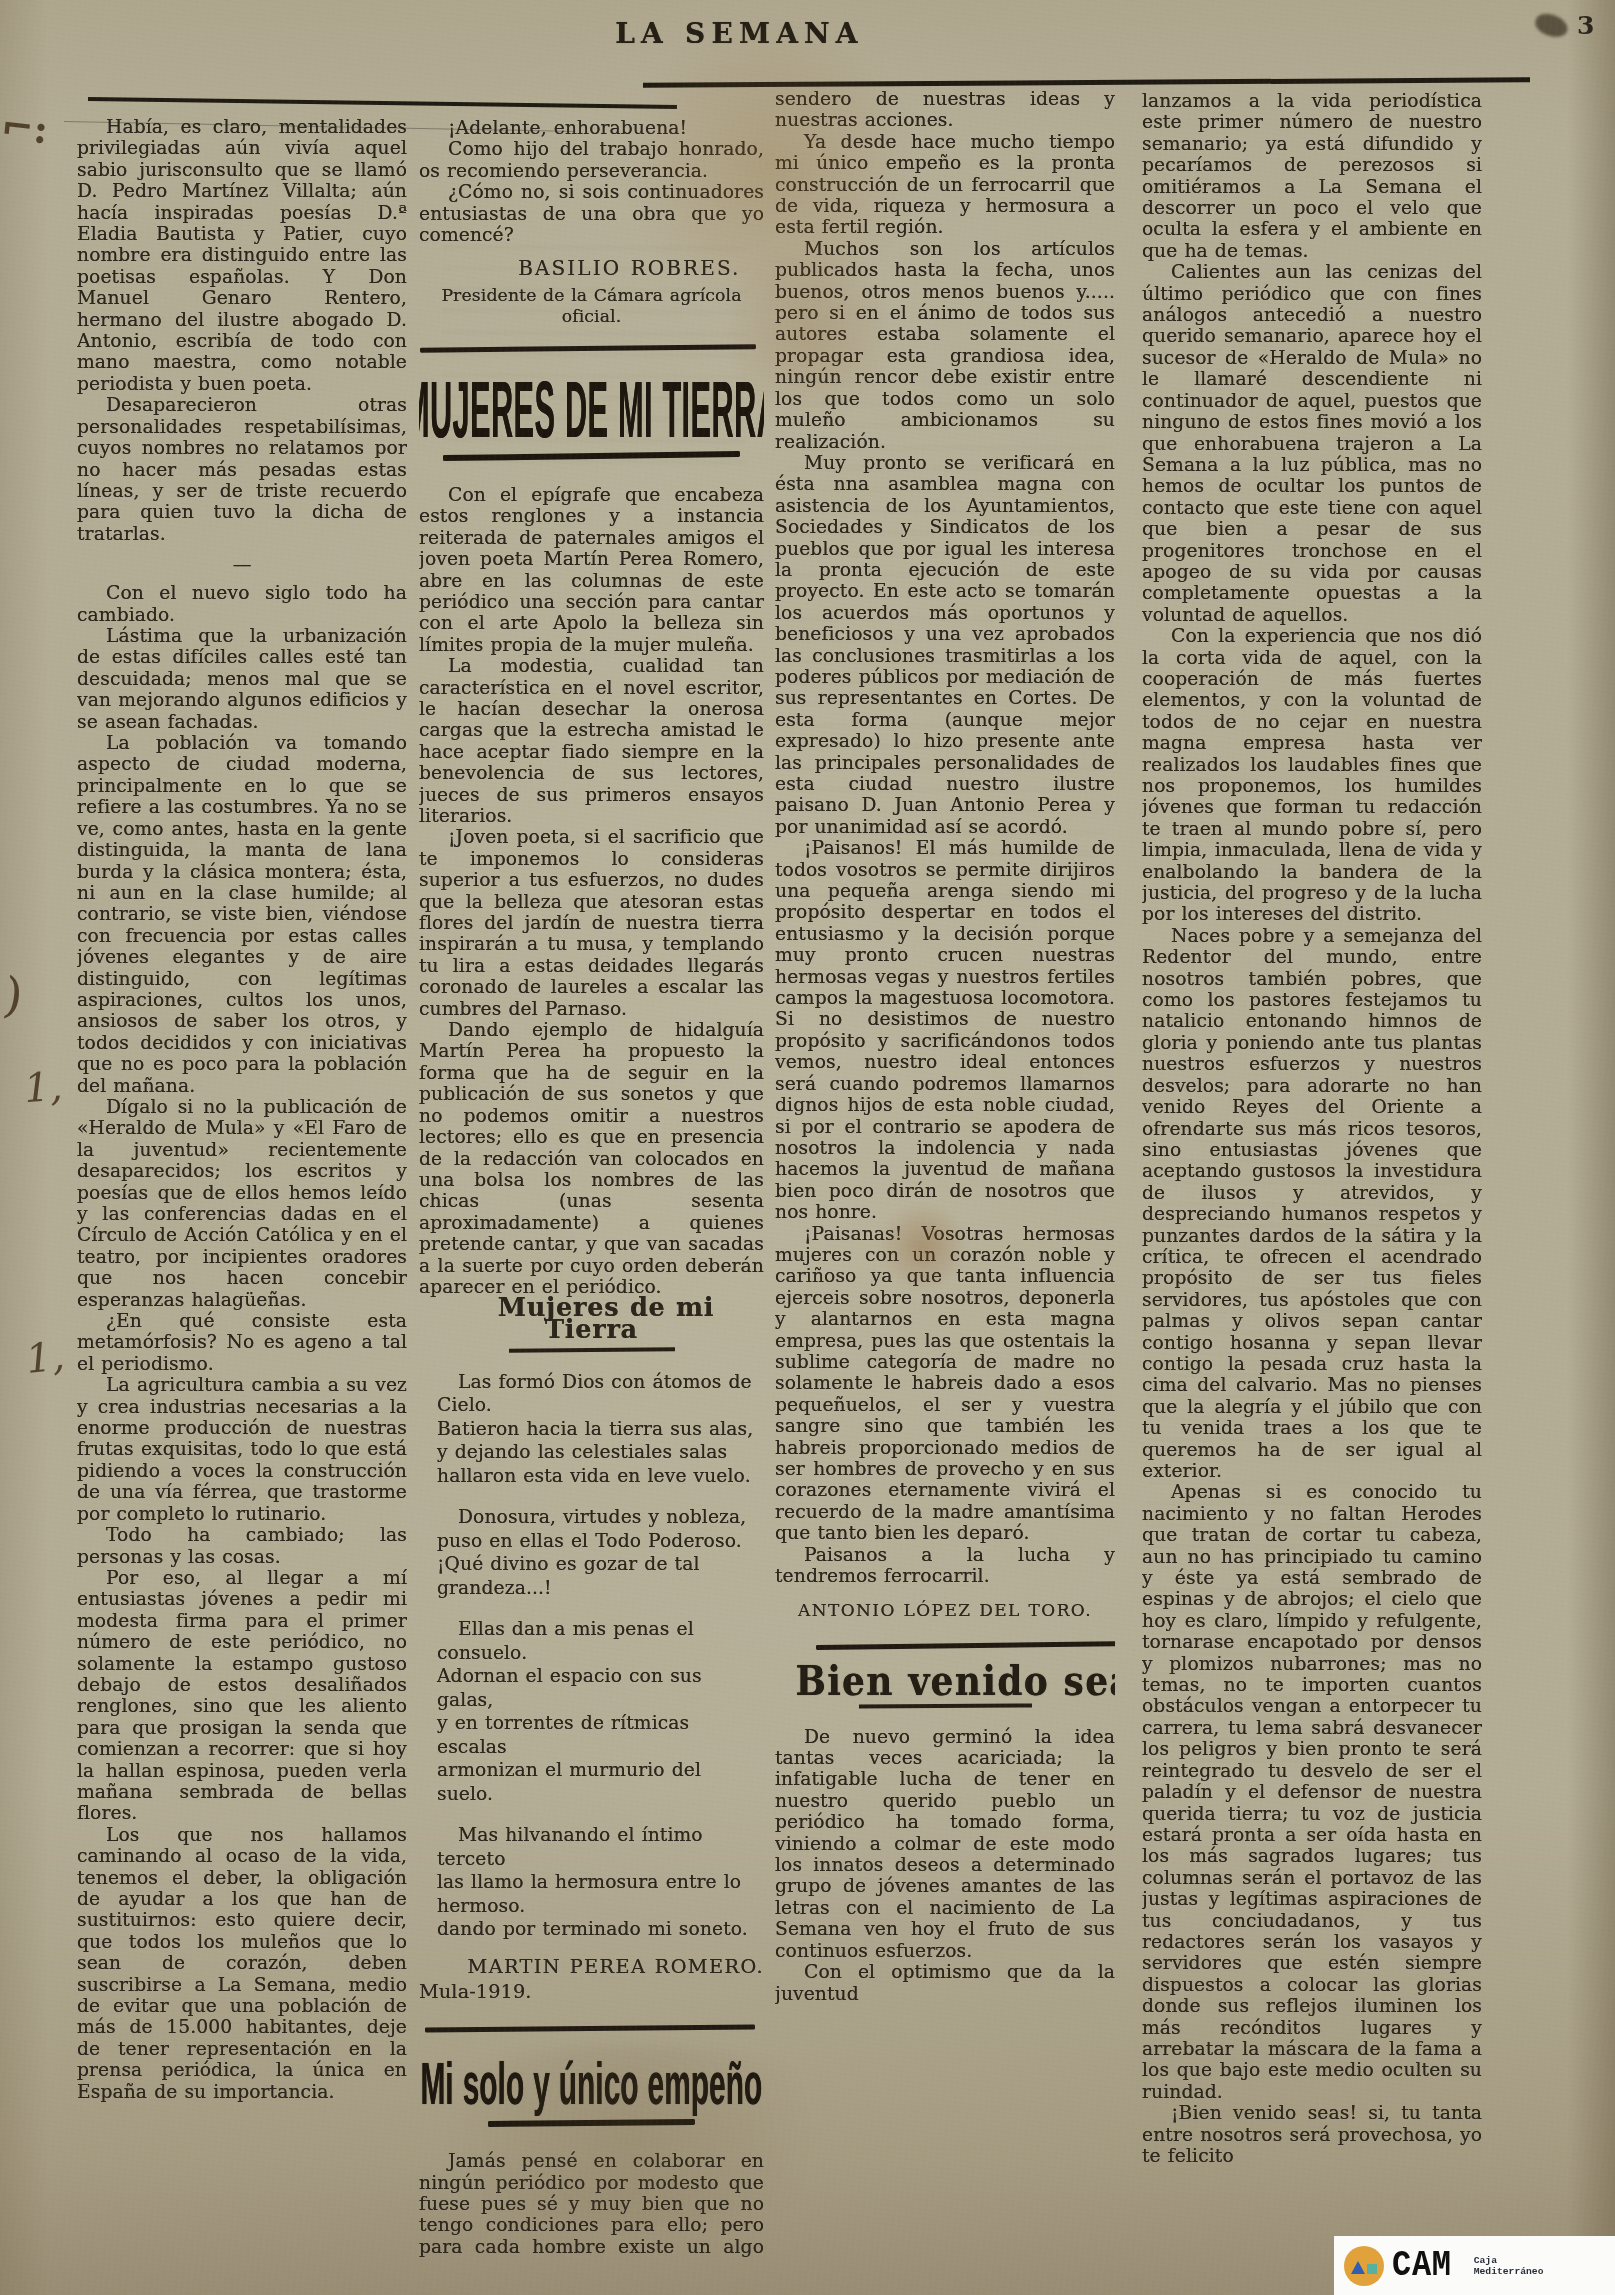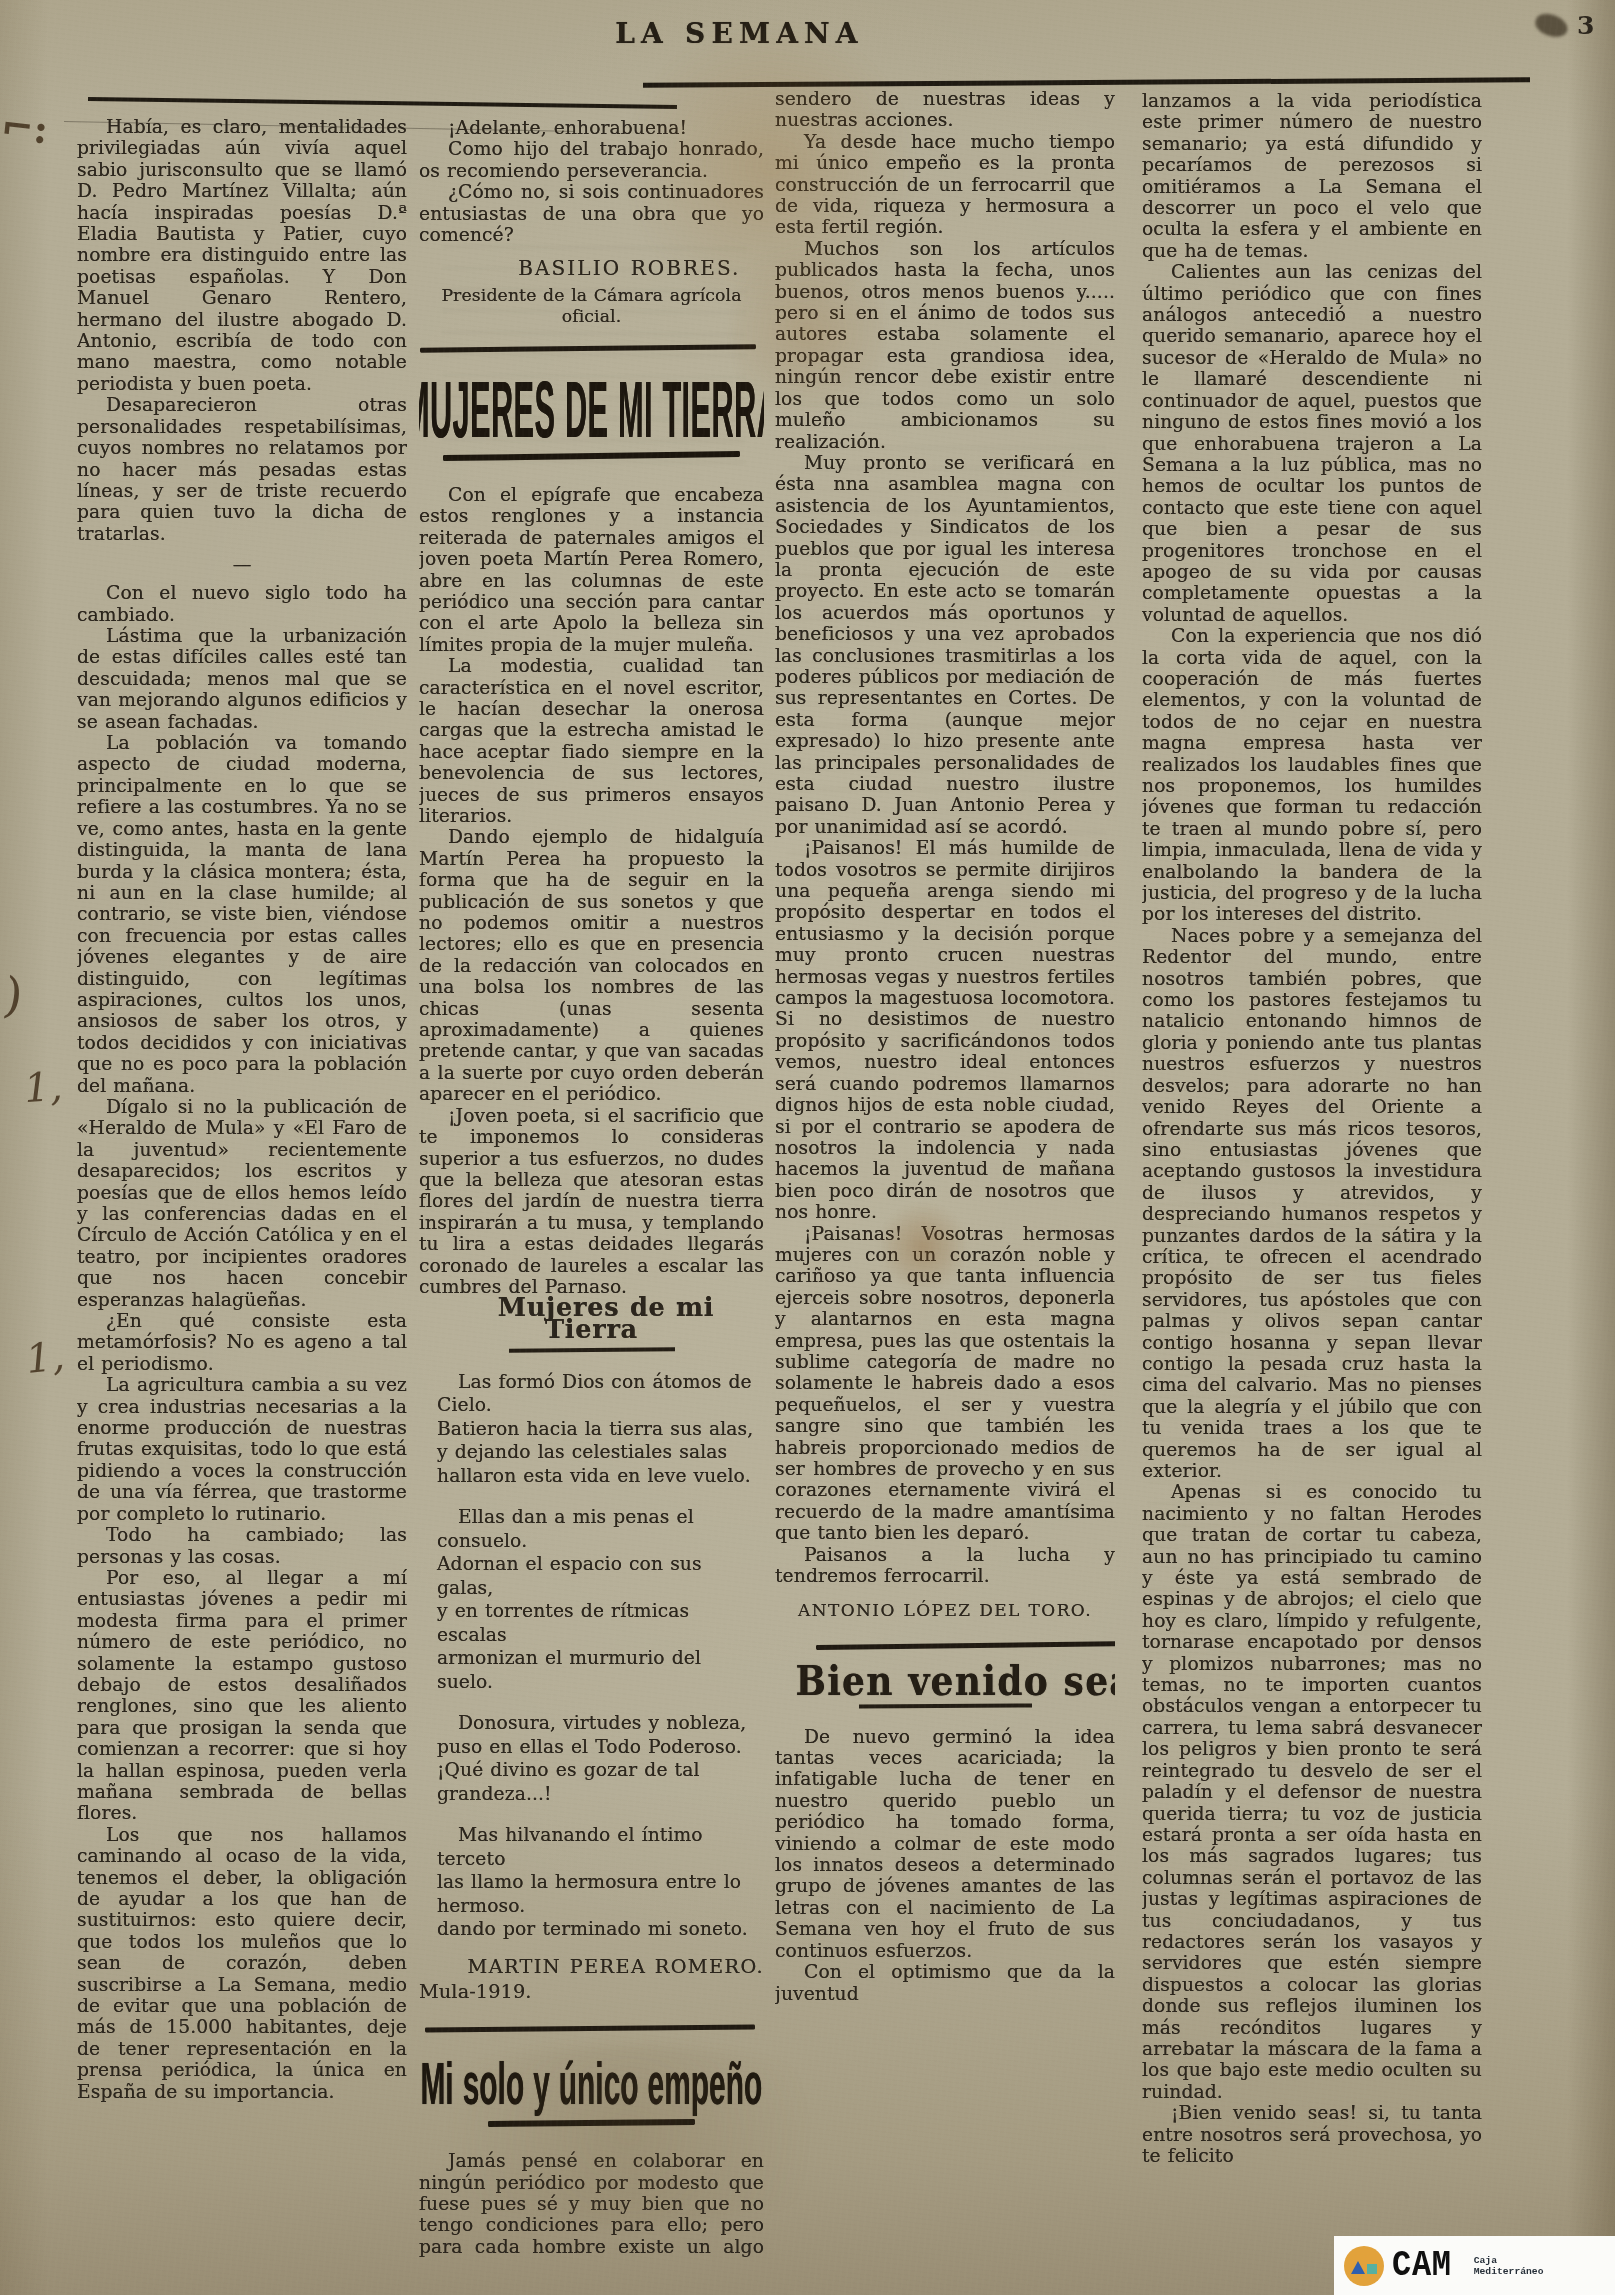--- a/index.html
+++ b/index.html
@@ -134,43 +134,43 @@
 
     <div class="hrule mujeres-rule"></div>
     <div class="mujeres-head display-head">
       <span>MUJERES DE MI TIERRA</span>
     </div>
     <div class="mujeres-underline"></div>
     <div class="after-head-gap"></div>
 
     <p>Con el epígrafe que encabeza estos renglones y a instancia reiterada de paternales amigos el joven poeta Martín Perea Romero, abre en las columnas de este periódico una sección para cantar con el arte Apolo la belleza sin límites propia de la mujer muleña.</p>
     <p>La modestia, cualidad tan característica en el novel escritor, le hacían desechar la onerosa cargas que la estrecha amistad le hace aceptar fiado siempre en la benevolencia de sus lectores, jueces de sus primeros ensayos literarios.</p>
+    <p>¡Joven poeta, si el sacrificio que te imponemos lo consideras superior a tus esfuerzos, no dudes que la belleza que atesoran estas flores del jardín de nuestra tierra inspirarán a tu musa, y templando tu lira a estas deidades llegarás coronado de laureles a escalar las cumbres del Parnaso.</p>
     <p>Dando ejemplo de hidalguía Martín Perea ha propuesto la forma que ha de seguir en la publicación de sus sonetos y que no podemos omitir a nuestros lectores; ello es que en presencia de la redacción van colocados en una bolsa los nombres de las chicas (unas sesenta aproximadamente) a quienes pretende cantar, y que van sacadas a la suerte por cuyo orden deberán aparecer en el periódico.</p>
-    <p>¡Joven poeta, si el sacrificio que te imponemos lo consideras superior a tus esfuerzos, no dudes que la belleza que atesoran estas flores del jardín de nuestra tierra inspirarán a tu musa, y templando tu lira a estas deidades llegarás coronado de laureles a escalar las cumbres del Parnaso.</p>
 
     <p class="poem-title">Mujeres de mi Tierra</p>
     <div class="poem-title-rule"></div>
 
     <div class="poem">
       <div class="stanza">
         <div>Las formó Dios con átomos de Cielo.</div>
         <div>Batieron hacia la tierra sus alas,</div>
         <div>y dejando las celestiales salas</div>
         <div>hallaron esta vida en leve vuelo.</div>
       </div>
       <div class="stanza">
+        <div>Donosura, virtudes y nobleza,</div>
+        <div>puso en ellas el Todo Poderoso.</div>
+        <div>¡Qué divino es gozar de tal grandeza...!</div>
+      </div>
+      <div class="stanza">
         <div>Ellas dan a mis penas el consuelo.</div>
         <div>Adornan el espacio con sus galas,</div>
         <div>y en torrentes de rítmicas escalas</div>
         <div>armonizan el murmurio del suelo.</div>
-      </div>
-      <div class="stanza">
-        <div>Donosura, virtudes y nobleza,</div>
-        <div>puso en ellas el Todo Poderoso.</div>
-        <div>¡Qué divino es gozar de tal grandeza...!</div>
       </div>
       <div class="stanza">
         <div>Mas hilvanando el íntimo terceto</div>
         <div>las llamo la hermosura entre lo hermoso.</div>
         <div>dando por terminado mi soneto.</div>
       </div>
     </div>
     <p class="poem-sig">MARTIN PEREA ROMERO.</p>
     <p class="poem-place">Mula-1919.</p>
 

